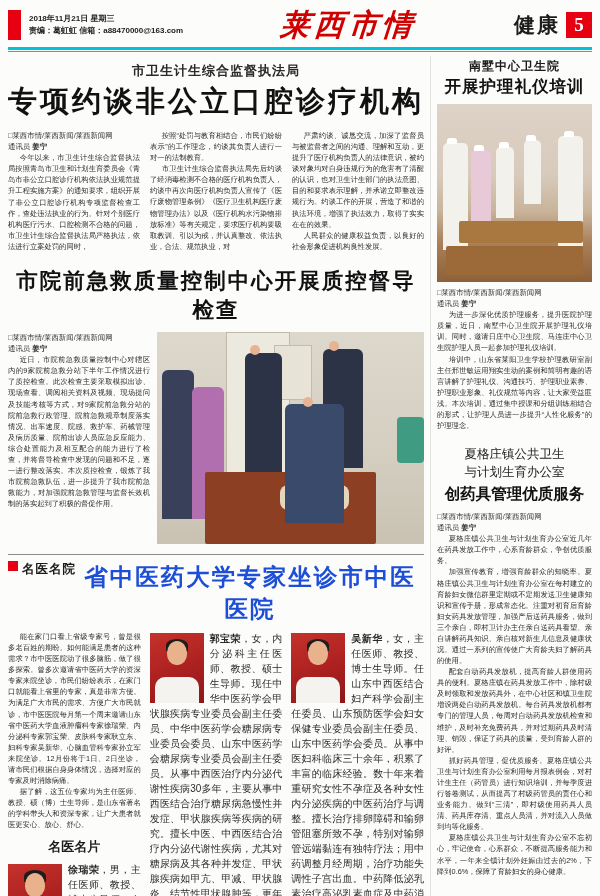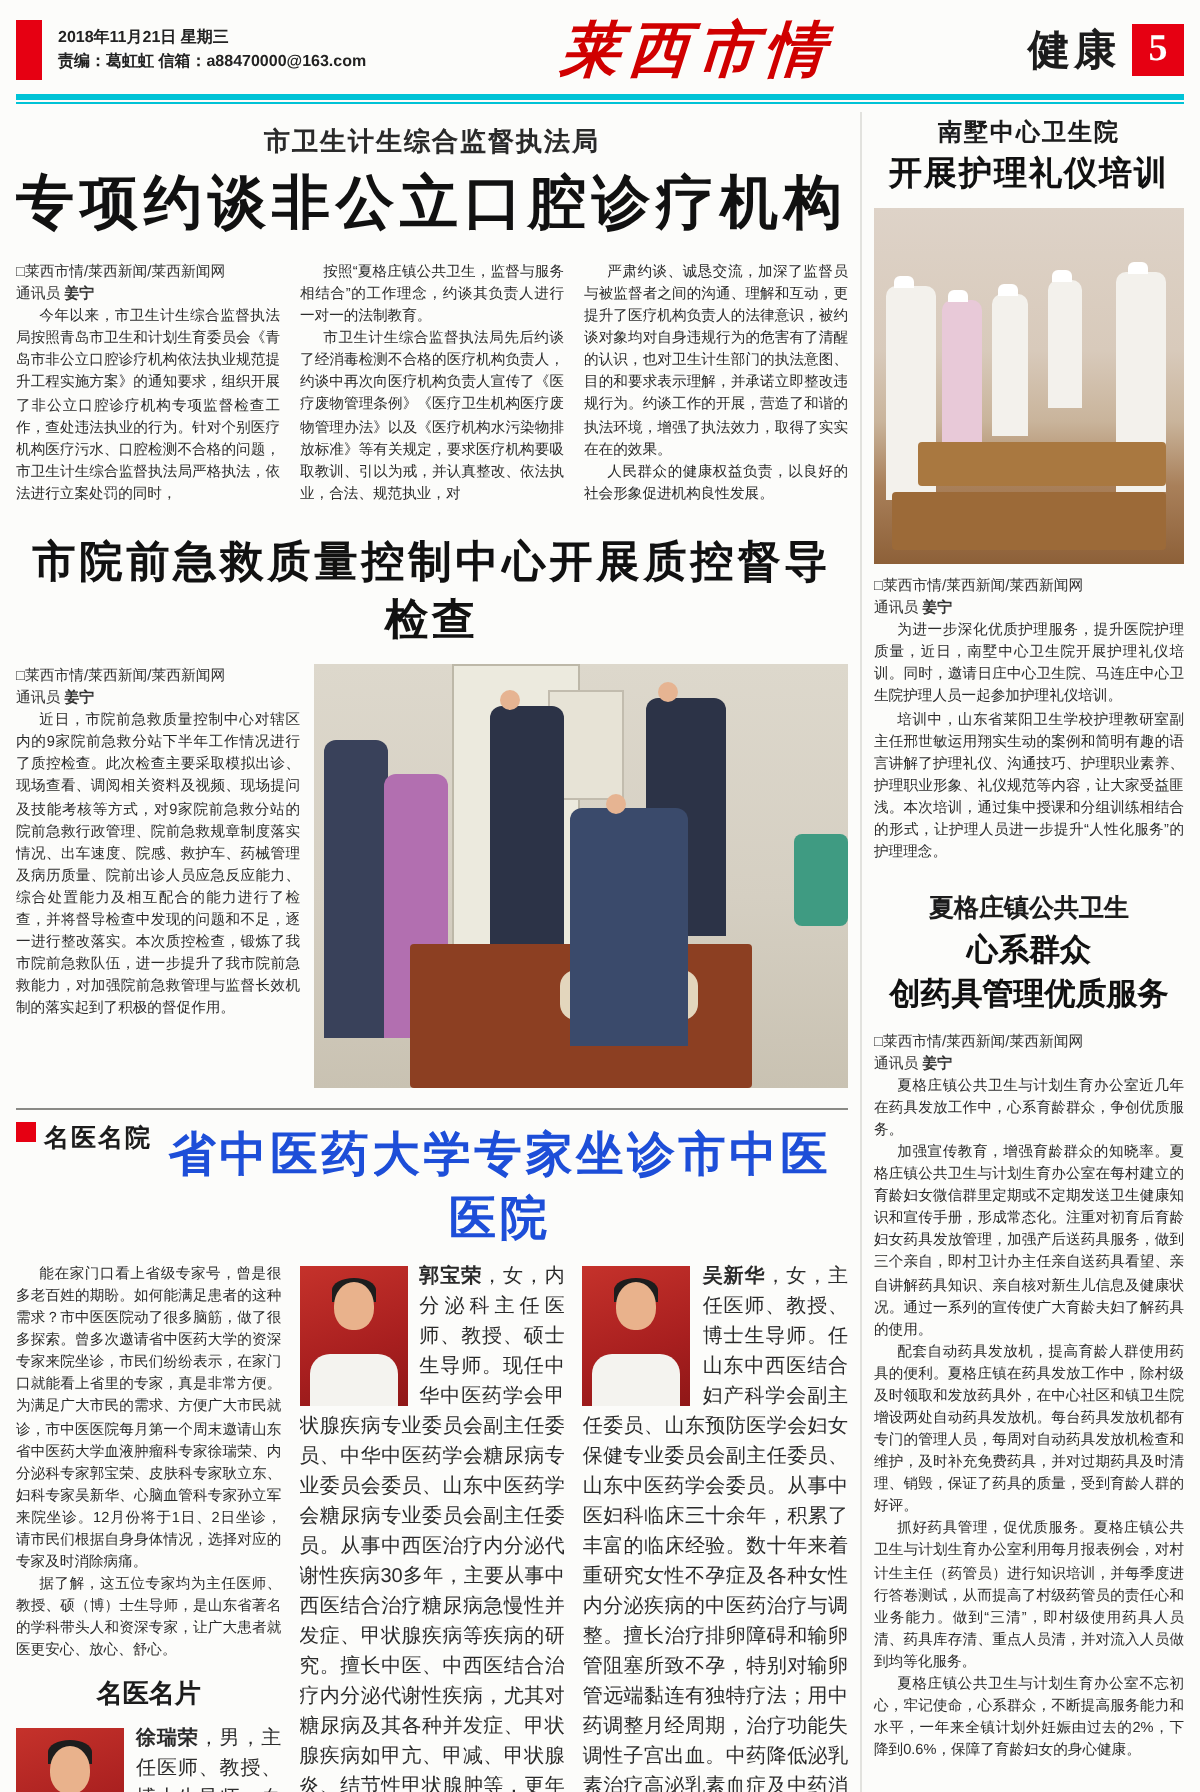--- a/index.html
+++ b/index.html
@@ -79,21 +79,21 @@
   .nurse { position:absolute; border-radius:5px 5px 0 0; background:#f3f1ec; }
   .n1 { left:4%; top:22%; width:16%; height:60%; }
   .n2 { left:22%; top:26%; width:13%; height:46%; background:#e8c9d8; }
   .n3 { left:38%; top:24%; width:12%; height:40%; }
   .n4 { left:56%; top:20%; width:11%; height:36%; }
   .n5 { left:78%; top:18%; width:16%; height:62%; }
   .cap { position:absolute; width:10px; height:6px; background:#fff; border-radius:3px 3px 0 0; }
   .desk { position:absolute; background:#9c6a38; border-radius:2px; }
   .d1 { left:6%; bottom:4%; width:88%; height:16%; }
   .d2 { left:14%; bottom:22%; width:80%; height:12%; background:#a97840; }
-  .sb-h2-k { text-align:center; font-size:12.5px; font-weight:bold; line-height:1.45; margin-top:14px; }
+  .sb-h2-k { text-align:center; font-size:12.5px; font-weight:normal; line-height:1.45; margin-top:14px; }
   .sb-h2 { text-align:center; font-size:15.5px; font-weight:bold; line-height:1.4; margin:2px 0 6px; color:#111; }
   .sb-body p { text-indent:1.6em; }
 </style>
 </head>
 <body>
 
 <div class="page">
 
   <div class="masthead-row">
     <div class="red-bar"></div>
@@ -118,21 +118,21 @@
           <div class="a1-col">
             <div class="byline">
               <div>□莱西市情/莱西新闻/莱西新闻网</div>
               <div><span>通讯员</span> <span class="nm">姜宁</span></div>
             </div>
             <div class="body-txt">
                 <p>今年以来，市卫生计生综合监督执法局按照青岛市卫生和计划生育委员会《青岛市非公立口腔诊疗机构依法执业规范提升工程实施方案》的通知要求，组织开展了非公立口腔诊疗机构专项监督检查工作，查处违法执业的行为。针对个别医疗机构医疗污水、口腔检测不合格的问题，市卫生计生综合监督执法局严格执法，依法进行立案处罚的同时，</p>
               </div>
           </div>
           <div class="a1-col body-txt">
-            <p>按照“夏格庄镇公共卫生，监督与服务相结合”的工作理念，约谈其负责人进行一对一的法制教育。</p>
+            <p>按照“处罚与教育相结合，市民们纷纷表示”的工作理念，约谈其负责人进行一对一的法制教育。</p>
             <p>市卫生计生综合监督执法局先后约谈了经消毒检测不合格的医疗机构负责人，约谈中再次向医疗机构负责人宣传了《医疗废物管理条例》《医疗卫生机构医疗废物管理办法》以及《医疗机构水污染物排放标准》等有关规定，要求医疗机构要吸取教训、引以为戒，并认真整改、依法执业，合法、规范执业，对</p>
           </div>
           <div class="a1-col body-txt">
             <p>严肃约谈、诚恳交流，加深了监督员与被监督者之间的沟通、理解和互动，更提升了医疗机构负责人的法律意识，被约谈对象均对自身违规行为的危害有了清醒的认识，也对卫生计生部门的执法意图、目的和要求表示理解，并承诺立即整改违规行为。约谈工作的开展，营造了和谐的执法环境，增强了执法效力，取得了实实在在的效果。</p>
             <p>人民群众的健康权益负责，以良好的社会形象促进机构良性发展。</p>
           </div>
         </div>
       </section>
 
       <section>
@@ -261,23 +261,23 @@
         </div>
         <div class="body-txt sb-body">
           <p>为进一步深化优质护理服务，提升医院护理质量，近日，南墅中心卫生院开展护理礼仪培训。同时，邀请日庄中心卫生院、马连庄中心卫生院护理人员一起参加护理礼仪培训。</p>
           <p>培训中，山东省莱阳卫生学校护理教研室副主任邢世敏运用翔实生动的案例和简明有趣的语言讲解了护理礼仪、沟通技巧、护理职业素养、护理职业形象、礼仪规范等内容，让大家受益匪浅。本次培训，通过集中授课和分组训练相结合的形式，让护理人员进一步提升“人性化服务”的护理理念。</p>
         </div>
       </section>
 
       <section>
         <div class="sb-h2-k">
           <div>夏格庄镇公共卫生</div>
+          <div>与计划生育办公室</div>
         </div>
         <h3 class="sb-h2">
-          <div>心系群众</div>
           <div>创药具管理优质服务</div>
         </h3>
         <div class="byline">
           <div>□莱西市情/莱西新闻/莱西新闻网</div>
           <div><span>通讯员</span> <span class="nm">姜宁</span></div>
         </div>
         <div class="body-txt sb-body">
           <p>夏格庄镇公共卫生与计划生育办公室近几年在药具发放工作中，心系育龄群众，争创优质服务。</p>
           <p>加强宣传教育，增强育龄群众的知晓率。夏格庄镇公共卫生与计划生育办公室在每村建立的育龄妇女微信群里定期或不定期发送卫生健康知识和宣传手册，形成常态化。注重对初育后育龄妇女药具发放管理，加强产后送药具服务，做到三个亲自，即村卫计办主任亲自送药具看望、亲自讲解药具知识、亲自核对新生儿信息及健康状况。通过一系列的宣传使广大育龄夫妇了解药具的使用。</p>
           <p>配套自动药具发放机，提高育龄人群使用药具的便利。夏格庄镇在药具发放工作中，除村级及时领取和发放药具外，在中心社区和镇卫生院增设两处自动药具发放机。每台药具发放机都有专门的管理人员，每周对自动药具发放机检查和维护，及时补充免费药具，并对过期药具及时清理、销毁，保证了药具的质量，受到育龄人群的好评。</p>

